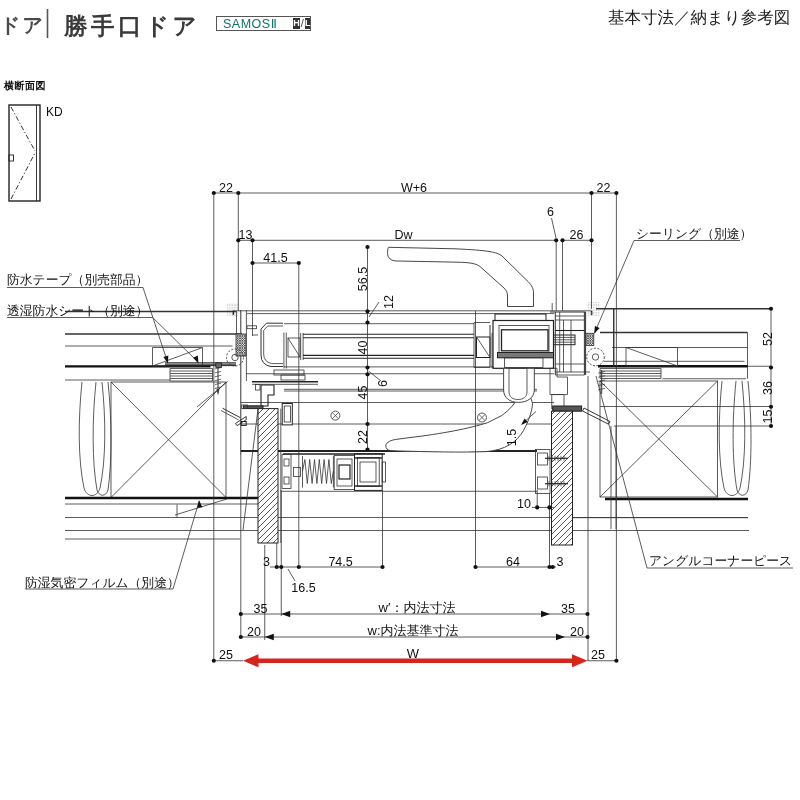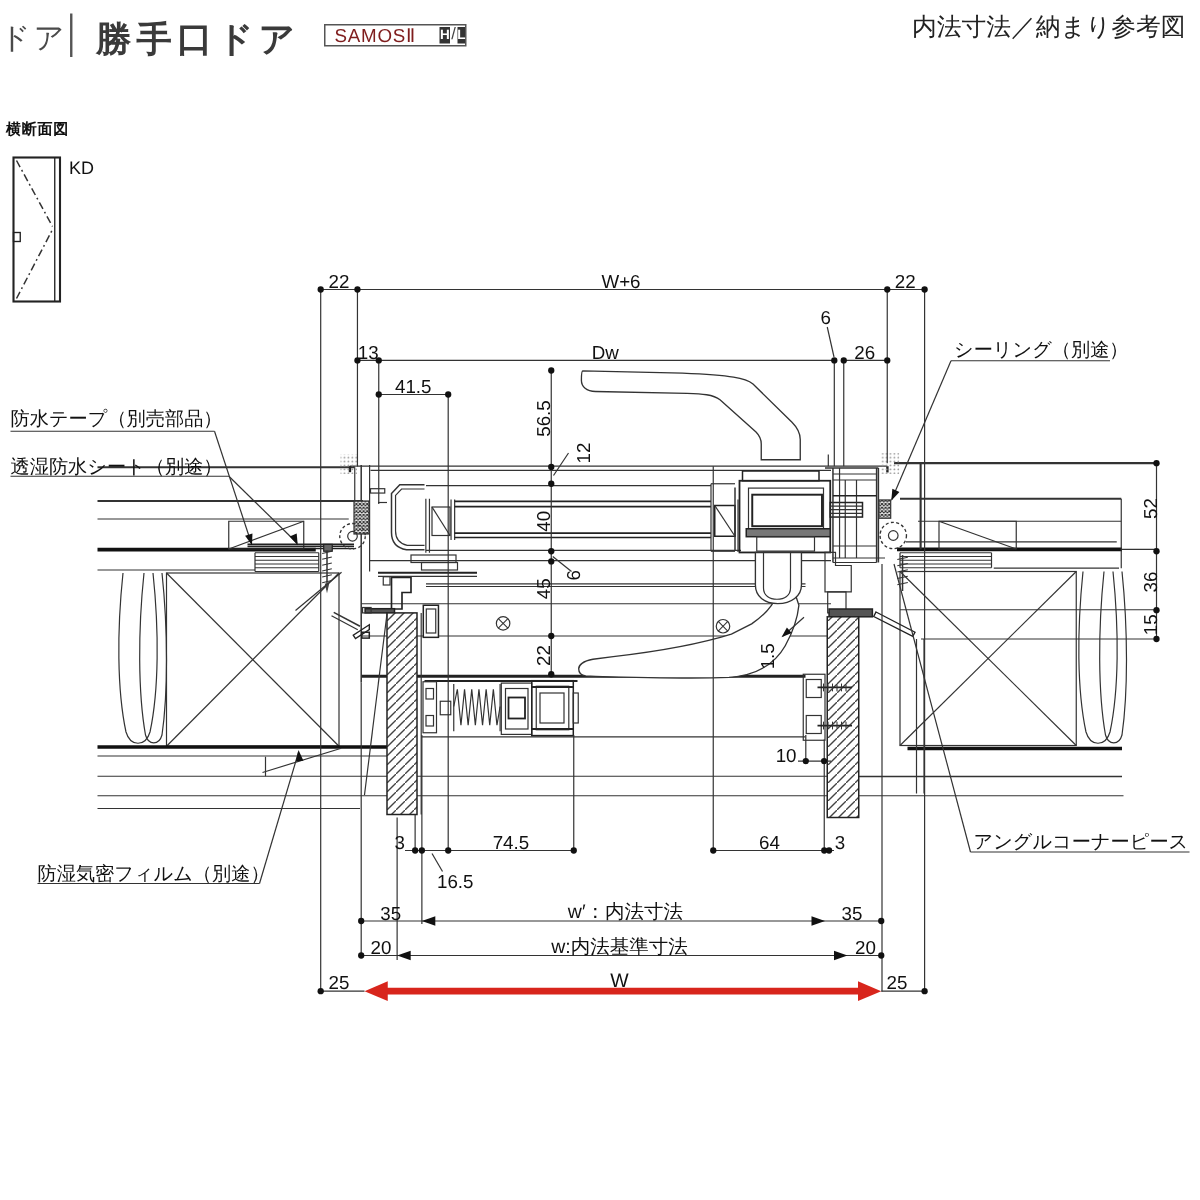--- a/index.html
+++ b/index.html
@@ -1,26 +1,26 @@
 <!DOCTYPE html>
 <html><head>
 <meta charset="utf-8">
 <style>
 html,body{margin:0;padding:0;background:#fff;width:800px;height:800px;overflow:hidden;}
 body{font-family:"Liberation Sans",sans-serif;}
 #stage{position:relative;width:800px;height:800px;}
 svg{position:absolute;left:0;top:0;}
 text{font-family:"Liberation Sans",sans-serif;}
-.hdr1{position:absolute;left:0px;top:12px;font-size:20px;color:#4a4a4a;letter-spacing:2px;}
+.hdr1{position:absolute;left:0px;top:12px;font-size:20px;color:#4a4a4a;letter-spacing:2px;font-weight:bold;}
 .hdr2{position:absolute;left:64px;top:10px;font-size:23.5px;font-weight:bold;color:#3a3a3a;letter-spacing:3.5px;}
 .hdr3{position:absolute;left:608px;top:7px;font-size:16.5px;color:#222;letter-spacing:0px;white-space:nowrap;}
 .sec{position:absolute;left:4px;top:79px;font-size:10px;font-weight:bold;color:#111;letter-spacing:0.5px;}
 .kd{position:absolute;left:46px;top:105px;font-size:12px;color:#111;}
 .badge{position:absolute;left:216px;top:15.5px;width:95px;height:15.5px;border:1.4px solid #555;display:flex;align-items:center;padding-left:6px;box-sizing:border-box;}
-.badge .s{font-size:12.5px;color:#7f1d1d;letter-spacing:0.5px;margin-right:16px;}
+.badge .s{font-size:12.5px;color:#0f766e;letter-spacing:0.5px;margin-right:16px;}
 .bb{display:inline-block;background:#333;color:#fff;font-size:9px;font-weight:bold;width:10.5px;height:10.5px;line-height:10.5px;text-align:center;}
 .sl{font-size:11px;color:#444;margin:0 1px;}
 </style>
 </head>
 <body>
 <div id="stage">
 <svg width="800" height="800" viewBox="0 0 800 800">
 <defs>
 <pattern id="hb" width="2.4" height="2.4" patternUnits="userSpaceOnUse">
   <rect width="2.4" height="2.4" fill="#f2f2f2"></rect>
@@ -385,16 +385,16 @@
 <line x1="47.5" y1="9" x2="47.5" y2="38" stroke="#555" stroke-width="1.6"></line>
 </svg>
 <div class="hdr1">ドア</div>
 <div class="hdr2">勝手口ドア</div>
 <div class="badge">
       <span class="s">SAMOSⅡ</span>
       <span class="bb">H</span>
       <span class="sl">/</span>
       <span class="bb">L</span>
     </div>
-<div class="hdr3">内法寸法／納まり参考図</div>
+<div class="hdr3">基本寸法／納まり参考図</div>
 <div class="sec">横断面図</div>
 <div class="kd">KD</div>
 </div>
 
 </body></html>

